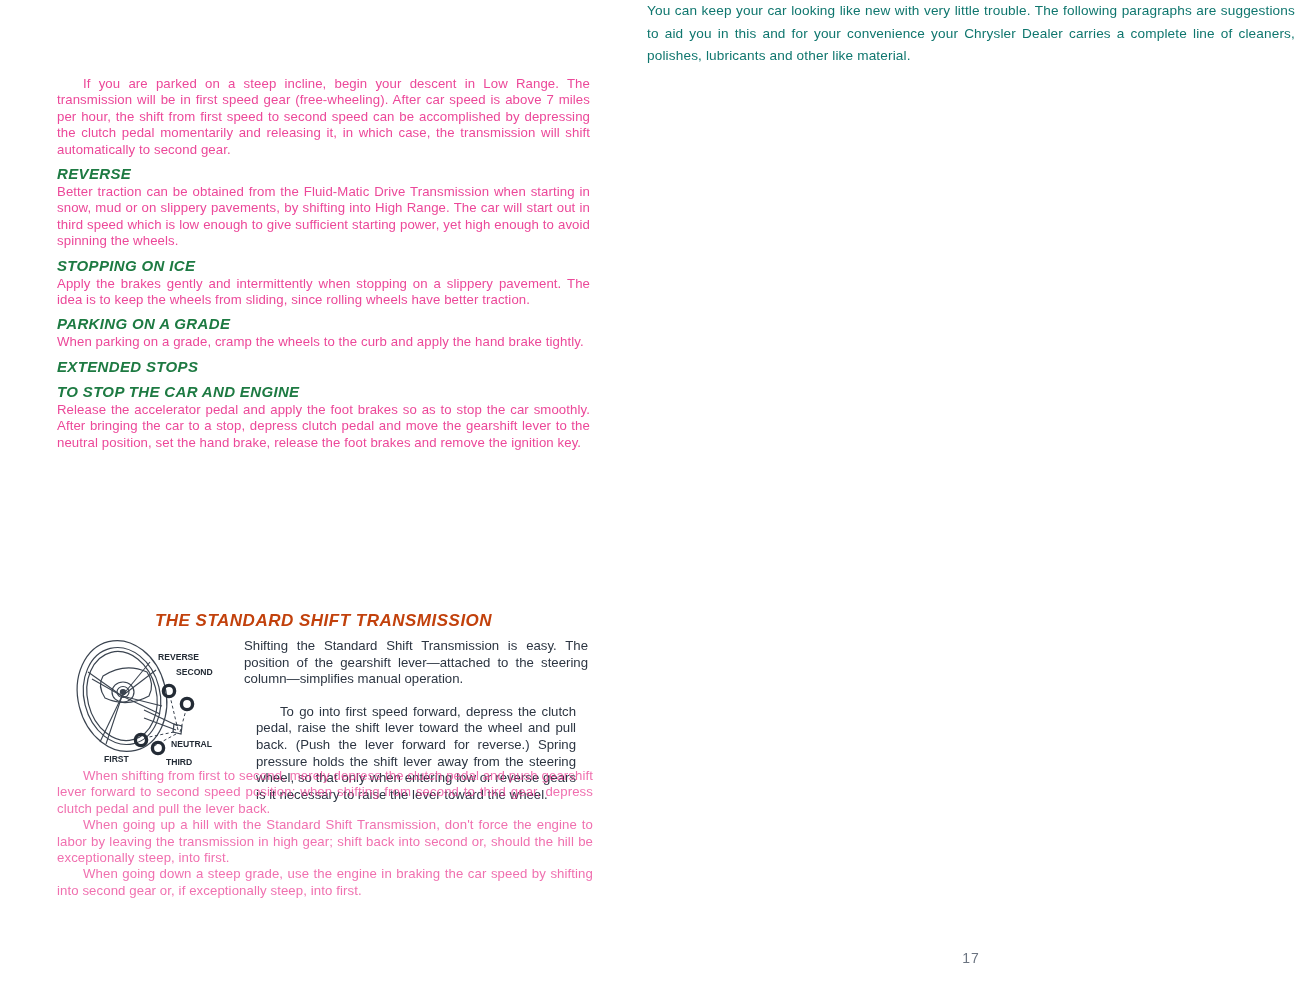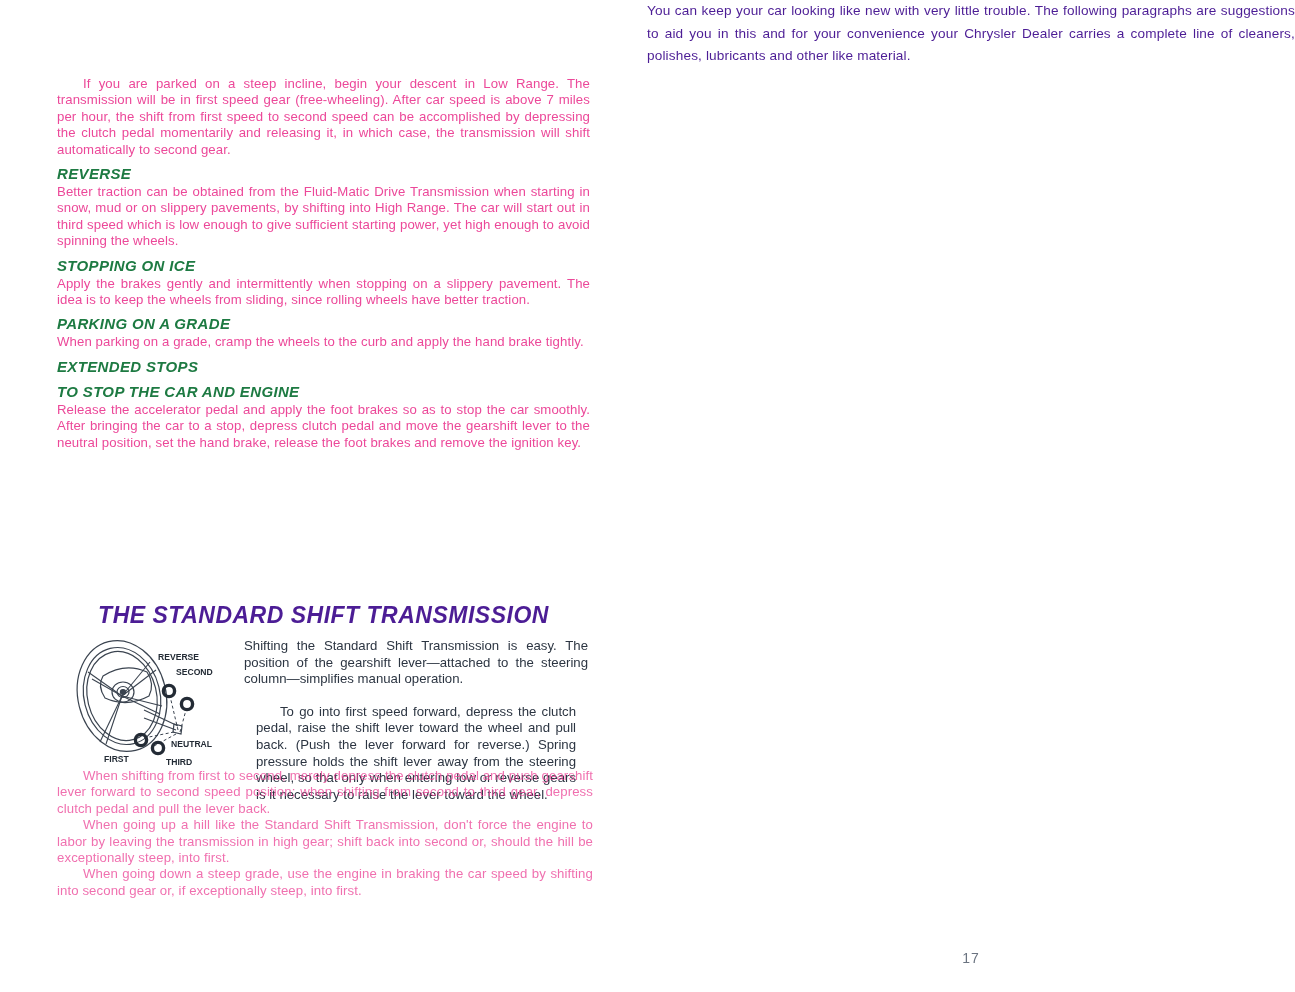--- a/index.html
+++ b/index.html
@@ -24,44 +24,44 @@
     text-align:justify;
     color:#ec4899;
     letter-spacing:.1px;
     margin:0 0 0 0;
   }
   .body-txt.indent{text-indent:26px;}
   .r-txt{
     font-size:13.6px;
     line-height:22.6px;
     text-align:justify;
-    color:#4c1d95;
+    color:#0f766e;
     letter-spacing:.15px;
     margin:0;
   }
 
   h2.head{
     font-size:15px;
     font-weight:bold;
     font-style:italic;
     color:#1d7a42;
     letter-spacing:.35px;
     margin:7px 0 1px 0;
     line-height:18px;
   }
 
   
   .lp-col{
     position:absolute;
     left:57px;top:76px;width:533px;
   }
   .section-title{
-    font-size:23px;font-weight:bold;font-style:italic;
-    color:#4c1d95;letter-spacing:.5px;
-    text-align:center;margin:12px;line-height:22px;
+    font-size:17px;font-weight:bold;font-style:italic;
+    color:#c2410c;letter-spacing:.5px;
+    text-align:center;margin:18px;line-height:22px;
   }
   .lp-transmission{position:absolute;left:57px;top:592px;width:533px;}
   .diagram-wrap{
     position:absolute;left:70px;top:634px;width:170px;height:140px;
   }
   .shift-text{
     position:absolute;left:240px;top:634px;width:352px;
     font-size:13.2px;line-height:16.6px;text-align:justify;color:#2c3542;
   }
   .shift-text .indent{text-indent:24px;}
@@ -160,21 +160,21 @@
       </svg>
     </div>
 
     <div class="shift-text">
       <p style="margin:4px;text-align:justify;">Shifting the Standard Shift Transmission is easy. The position of the gearshift lever—attached to the steering column—simplifies manual operation.</p>
       <p class="indent" style="margin:16px;text-align:justify;">To go into first speed forward, depress the clutch pedal, raise the shift lever toward the wheel and pull back. (Push the lever forward for reverse.) Spring pressure holds the shift lever away from the steering wheel, so that only when entering low or reverse gears is it necessary to raise the lever toward the wheel.</p>
     </div>
 
     <div class="lp-bottom">
       <p class="body-txt indent faded">When shifting from first to second, merely depress the clutch pedal and push gearshift lever forward to second speed position; when shifting from second to third gear, depress clutch pedal and pull the lever back.</p>
-      <p class="body-txt indent faded">When going up a hill like the Standard Shift Transmission, don't force the engine to labor by leaving the transmission in high gear; shift back into second or, should the hill be exceptionally steep, into first.</p>
+      <p class="body-txt indent faded">When going up a hill with the Standard Shift Transmission, don't force the engine to labor by leaving the transmission in high gear; shift back into second or, should the hill be exceptionally steep, into first.</p>
       <p class="body-txt indent faded">When going down a steep grade, use the engine in braking the car speed by shifting into second gear or, if exceptionally steep, into first.</p>
     </div>
 
   </div>
 
   <div class="page page-right">
 
     <p class="r-txt">You can keep your car looking like new with very little trouble. The following paragraphs are suggestions to aid you in this and for your convenience your Chrysler Dealer carries a complete line of cleaners, polishes, lubricants and other like material.</p>
 
     <div class="pagenum">

